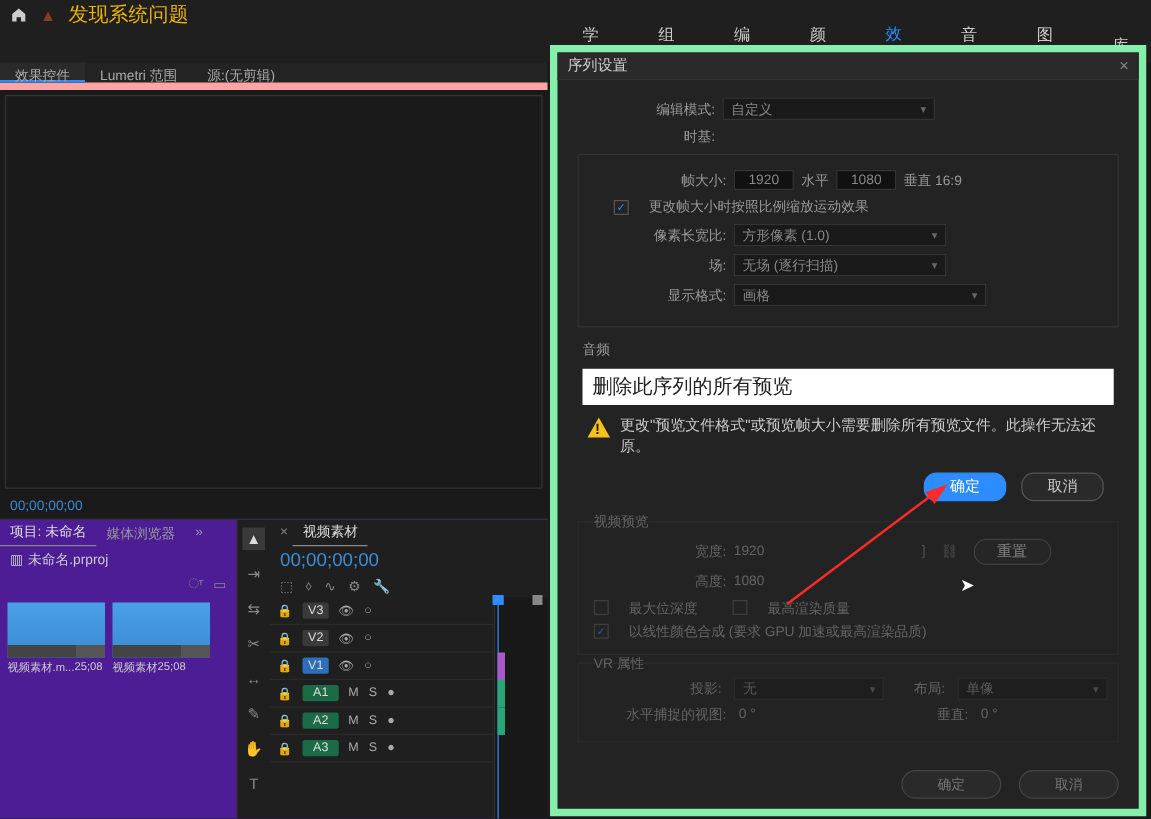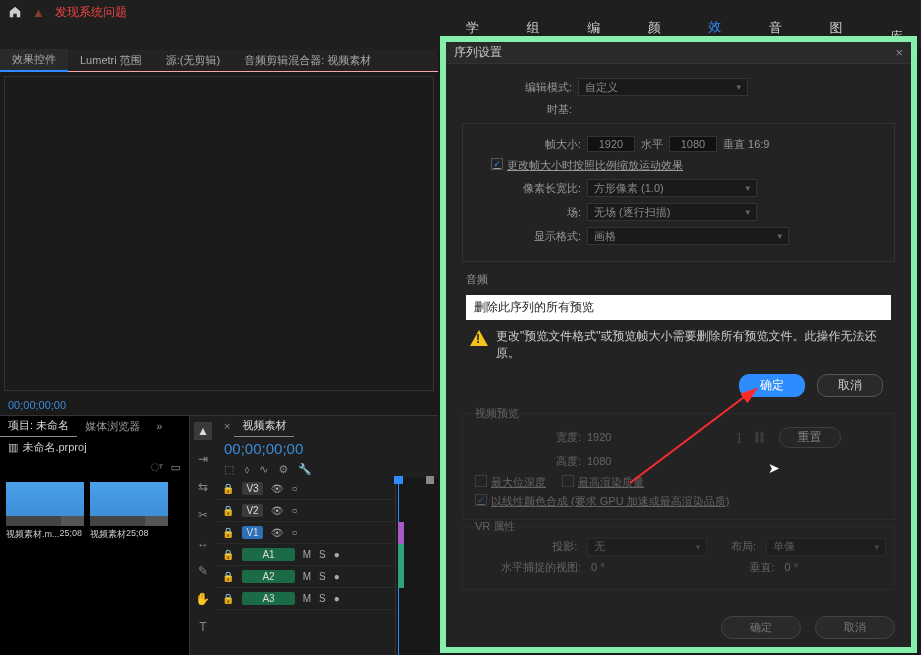--- a/index.html
+++ b/index.html
@@ -1,39 +1,39 @@
 <!DOCTYPE html>
 <html><head>
 <meta charset="utf-8">
 <style>
 * { margin: 0; padding: 0; box-sizing: border-box; font-family: "Microsoft YaHei", Arial, sans-serif; }
 body { width: 921px; height: 655px; background: #1a1a1a; color: #bbb; font-size: 11px; overflow: hidden; position: relative; }
 
 .topbar { height: 24px; display: flex; align-items: center; padding: 0 8px; gap: 10px; background: #1f1f1f; }
 .home-icon { width: 14px; height: 14px; color: #ccc; }
 .warn-tri { color: #8a3a2a; font-size: 13px; }
-.top-title { color: #ef4444; font-size: 12px; }
+.top-title { color: #eab308; font-size: 16px; }
 
 .menubar { height: 26px; display: flex; align-items: center; justify-content: flex-start; gap: 0; background: #1f1f1f; padding-left: 448px; }
 .menu-item { padding: 4px 18px; color: #ccc; font-size: 13px; cursor: pointer; }
 .menu-item.active { color: #2d8cff; border-bottom: 2px solid #2d8cff; }
 
-.tabs-row { height: 22px; display: flex; align-items: center; background: #232323; border-bottom: 1px solid #fca5a5; }
+.tabs-row { height: 22px; display: flex; background: #232323; border-bottom: 6px solid #fca5a5; }
 .tab { padding: 3px 12px; color: #aaa; font-size: 11px; }
 .tab.active { background: #2a2a2a; border-bottom: 2px solid #2d8cff; }
 
 .workspace { position: absolute; top: 50px; left: 0; right: 0; bottom: 0; display: flex; }
 
 .left-col { width: 438px; height: 100%; display: flex; flex-direction: column; }
 .source-panel { flex: 1; display: flex; flex-direction: column; background: #1a1a1a; }
 .source-header { height: 20px; display: flex; align-items: center; padding: 0 8px; color: #999; font-size: 11px; }
 .source-content { flex: 1; background: #1a1a1a; border: 1px solid #333; margin: 4px; }
 .timecode-row { height: 20px; padding: 0 8px; color: #3a8cd6; font-size: 11px; display: flex; align-items: center; }
 
-.bottom-panels { height: 240px; display: flex; background: #000000; border-top: 1px solid #333; }
+.bottom-panels { height: 240px; display: flex; background: #4c1d95; border-top: 1px solid #333; }
 .project-panel { width: 190px; border-right: 1px solid #333; display: flex; flex-direction: column; }
 .project-tabs { height: 20px; display: flex; align-items: center; font-size: 11px; }
 .ptab { padding: 3px 8px; color: #999; }
 .ptab.active { color: #ddd; border-bottom: 1px solid #888; }
 .bin-row { display: flex; align-items: center; gap: 4px; padding: 4px 8px; color: #ccc; }
 .bin-toolbar { display: flex; justify-content: flex-end; gap: 8px; padding: 2px 8px; color: #888; }
 .thumbs { display: flex; gap: 6px; padding: 6px; flex-wrap: wrap; }
 .thumb { width: 78px; }
 .thumb-img { width: 78px; height: 44px; background: linear-gradient(#4aa0e8, #3a8ad4); position: relative; }
 .thumb-img::after { content: ""; position: absolute; left: 0; right: 0; bottom: 0; height: 10px; background: linear-gradient(to right, #444 0%, #444 70%, #555 70%); }
@@ -45,47 +45,47 @@
 
 .timeline-panel { flex: 1; display: flex; flex-direction: column; background: #1f1f1f; }
 .tl-tabs { height: 20px; display: flex; align-items: center; padding: 0 8px; font-size: 11px; }
 .tl-tc { padding: 4px 8px; color: #3a8cd6; font-size: 15px; }
 .tl-icons { display: flex; gap: 10px; padding: 2px 8px; color: #888; }
 .tl-body { flex: 1; display: flex; }
 .tl-tracks-head { width: 180px; border-right: 1px solid #333; }
 .track-row { height: 22px; display: flex; align-items: center; gap: 8px; padding: 0 6px; border-bottom: 1px solid #2a2a2a; font-size: 10px; color: #aaa; }
 .track-row.video .badge { background: #3a3a3a; padding: 1px 4px; border-radius: 2px; color: #ddd; }
 .track-row.v1 .badge { background: #2d6fb8; }
-.track-row.audio .badge { background: #1a6b46; padding: 1px 20px; border-radius: 2px; color: #ddd; }
+.track-row.audio .badge { background: #1a6b46; padding: 1px 8px; border-radius: 2px; color: #ddd; }
 .tl-lanes { flex: 1; position: relative; background: #181818; }
 .playhead { position: absolute; left: 2px; top: 0; bottom: 0; width: 1px; background: #2d8cff; }
 .playhead::before { content: ""; position: absolute; left: -4px; top: -2px; width: 9px; height: 8px; background: #2d8cff; }
 .clip-v { position: absolute; left: 2px; top: 44px; width: 6px; height: 22px; background: #a85ac8; }
 .clip-a { position: absolute; left: 2px; width: 6px; height: 22px; background: #2aa576; }
 .endmark { position: absolute; right: 4px; top: -2px; width: 8px; height: 8px; background: #888; }
 
 
 .dialog { position: absolute; left: 440px; top: 36px; right: 4px; bottom: 2px; background: #232323; border: 6px solid #86efac; display: flex; flex-direction: column; }
 .dialog-title { height: 22px; display: flex; align-items: center; justify-content: space-between; padding: 0 8px; color: #ccc; font-size: 12px; background: #2a2a2a; border-bottom: 1px solid #333; }
 .close-x { color: #888; cursor: pointer; font-size: 13px; }
 .dialog-body { flex: 1; overflow: hidden; padding: 8px 16px; color: #999; font-size: 11px; }
 .form-row { display: flex; align-items: center; margin: 6px 0; gap: 6px; }
 .form-row label { width: 110px; text-align: right; color: #999; }
 .sel { background: #1a1a1a; border: 1px solid #333; color: #888; padding: 1px 6px; min-width: 120px; height: 18px; display: inline-flex; align-items: center; justify-content: space-between; }
 .sel::after { content: "▾"; color: #666; margin-left: 6px; font-size: 9px; }
 .numbox { background: #111; border: 1px solid #333; color: #888; padding: 1px 4px; width: 48px; display: inline-block; text-align: center; }
 .static-val { color: #999; }
 .section-title { color: #999; margin: 10px 0 4px 4px; }
 .fieldset { border: 1px solid #333; padding: 6px 8px 10px; margin-bottom: 6px; }
-.checkbox-row { display: flex; align-items: flex-start; gap: 4px; margin: 4px 0 0 20px; text-decoration: underline; }
+.checkbox-row { display: flex; align-items: center; gap: 16px; margin: 4px 0 0 20px; }
 .cb { width: 12px; height: 12px; border: 1px solid #555; display: inline-flex; align-items: center; justify-content: center; font-size: 9px; color: #2d8cff; }
 .cb.checked::after { content: "✓"; }
 
 .inner-confirm { margin: 8px 4px; background: #232323; }
-.confirm-banner { background: #fff; color: #222; padding: 4px 8px; font-size: 12px; }
+.confirm-banner { background: #fff; color: #222; padding: 4px 8px; font-size: 16px; }
 .confirm-msg-row { display: flex; gap: 8px; padding: 8px 4px; align-items: flex-start; }
 .tri-yellow { width: 0; height: 0; border-left: 9px solid transparent; border-right: 9px solid transparent; border-bottom: 16px solid #f5c11a; position: relative; margin-top: 2px; }
 .tri-yellow::after { content: "!"; position: absolute; left: -3px; top: 2px; color: #222; font-weight: bold; font-size: 12px; }
 .confirm-text { color: #ccc; font-size: 12px; line-height: 1.4; }
 .confirm-buttons { display: flex; justify-content: flex-end; gap: 12px; padding: 4px 8px 8px; }
 .btn { border-radius: 10px; padding: 2px 20px; font-size: 12px; border: 1px solid #555; background: #2a2a2a; color: #ccc; cursor: pointer; }
 .btn.primary { background: #2d8cff; border-color: #2d8cff; color: #fff; }
 
 .vr-row { display: flex; align-items: center; gap: 10px; margin: 4px 0; }
 .footer-buttons { position: absolute; right: 16px; bottom: 8px; display: flex; gap: 14px; }
@@ -120,21 +120,20 @@
   <span class="menu-item">图形</span>
   <span class="menu-item">库</span>
 </div>
 
 <div class="workspace">
   <div class="left-col">
     <div class="tabs-row">
       <span class="tab active">效果控件</span>
       <span class="tab">Lumetri 范围</span>
       <span class="tab">源:(无剪辑)</span>
-      <span class="tab">音频剪辑混合器: 视频素材</span>
     </div>
     <div class="source-panel">
       <div class="source-content"></div>
       <div class="timecode-row">00;00;00;00</div>
     </div>
 
     <div class="bottom-panels">
       <div class="project-panel">
         <div class="project-tabs">
           <span class="ptab active">项目: 未命名</span>

